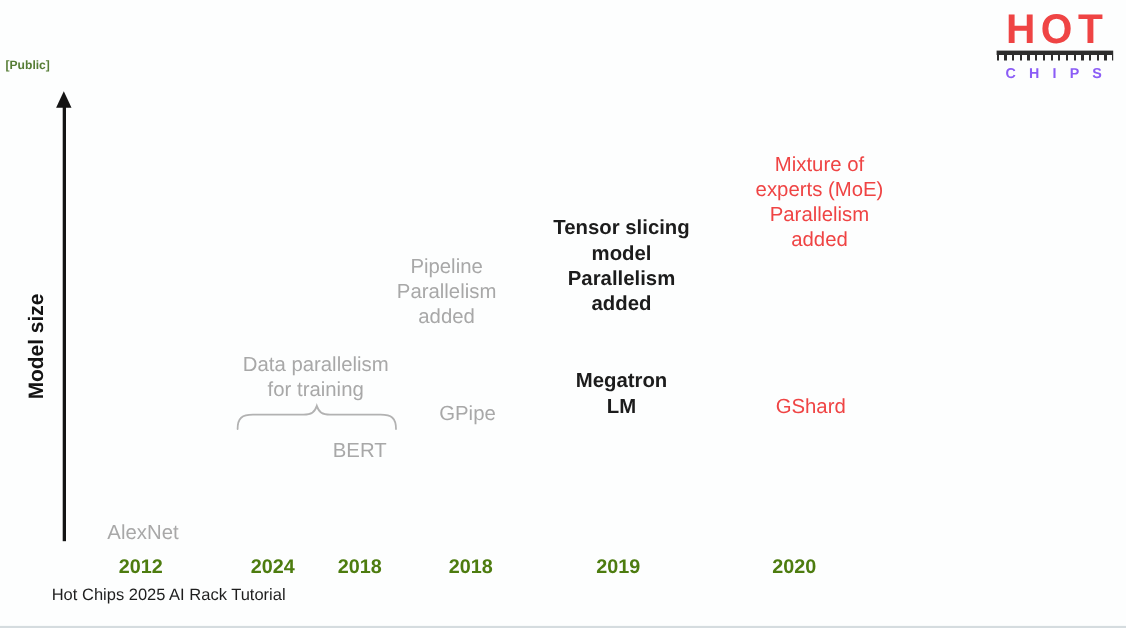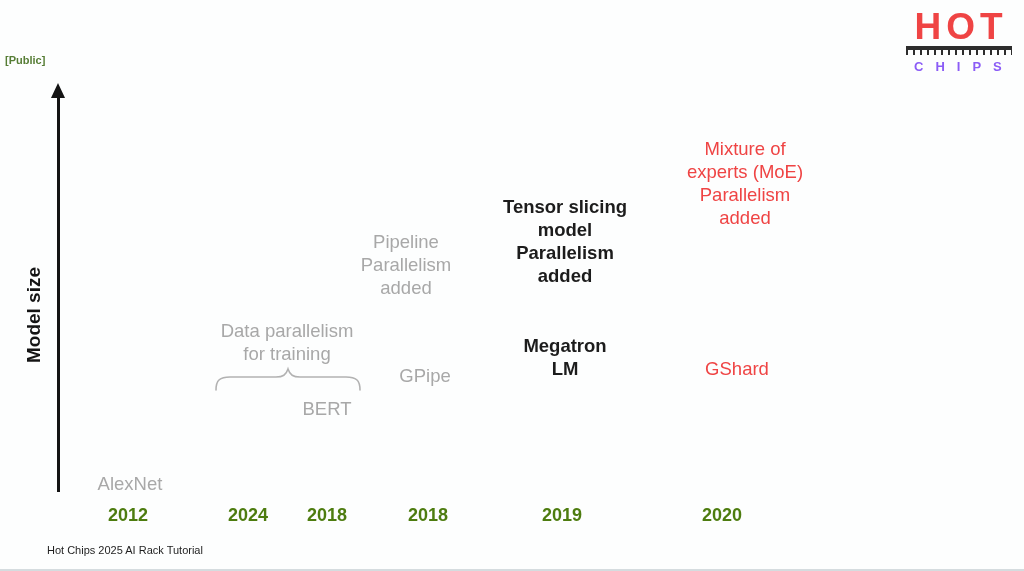--- a/index.html
+++ b/index.html
@@ -62,23 +62,22 @@
   .lbl-gshard   {left:737px;top:309px;margin-top:48px;}
   .ann-moe      {left:745px;top:137px;}
   .brace{position:absolute;left:214px;top:366px;}
   .year{
     position:absolute;top:505px;transform:translateX(-50%);
     font-size:18px;font-weight:700;color:#4d7c0f;white-space:nowrap;
   }
   .year-0{left:128px;} .year-1{left:248px;} .year-2{left:327px;}
   .year-3{left:428px;} .year-4{left:562px;} .year-5{left:722px;}
   .footer{
-    position:absolute;left:47px;top:532px;font-size:11px;color:#1e1e1e;
+    position:absolute;left:47px;top:532px;font-size:15px;color:#1e1e1e;
     white-space:nowrap;
-    margin-top:12px;
   }
   .bottom-edge{position:absolute;left:0;bottom:0;width:100%;height:2px;background:#d5dcdf;}
 </style>
 </head>
 <body>
 
 <div class="slide">
 
   <div class="public-label">[Public]</div>
 

